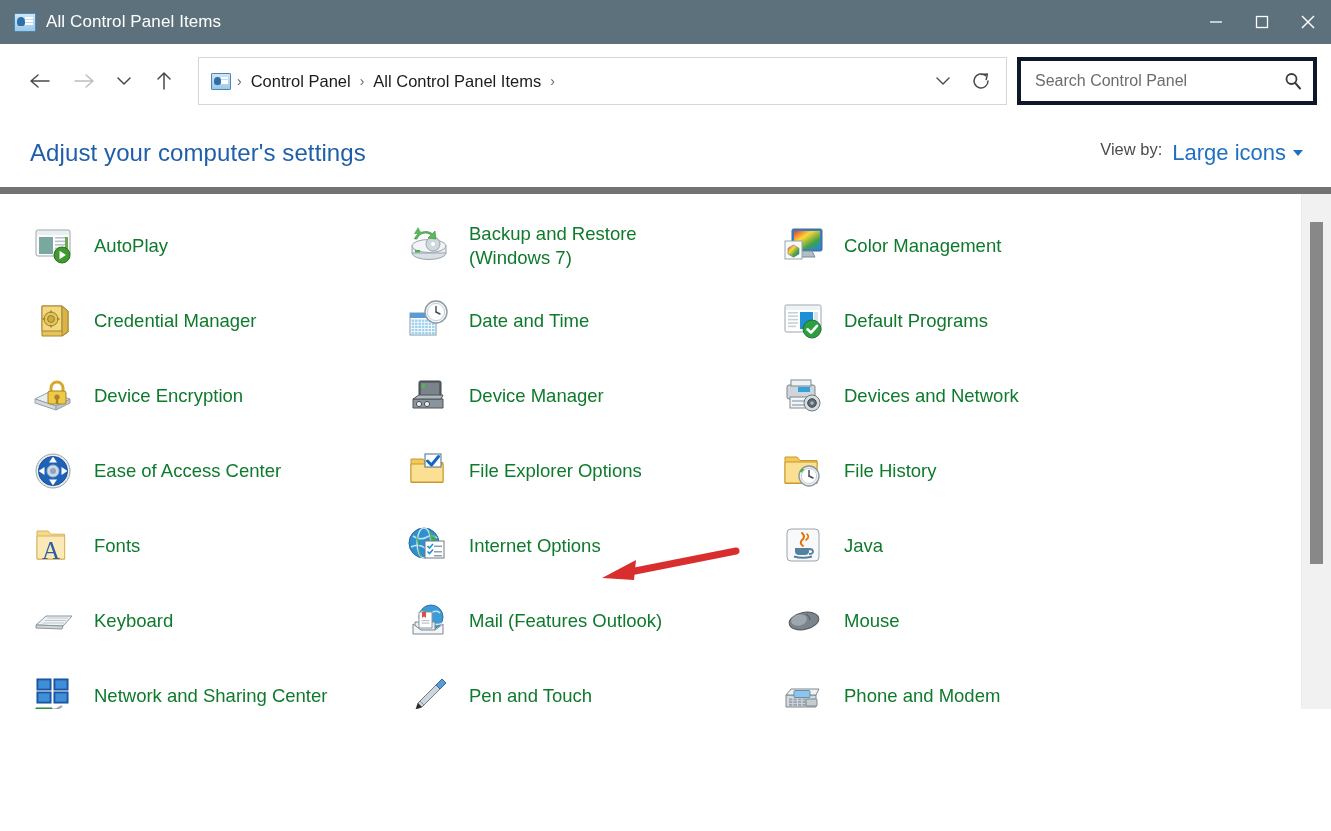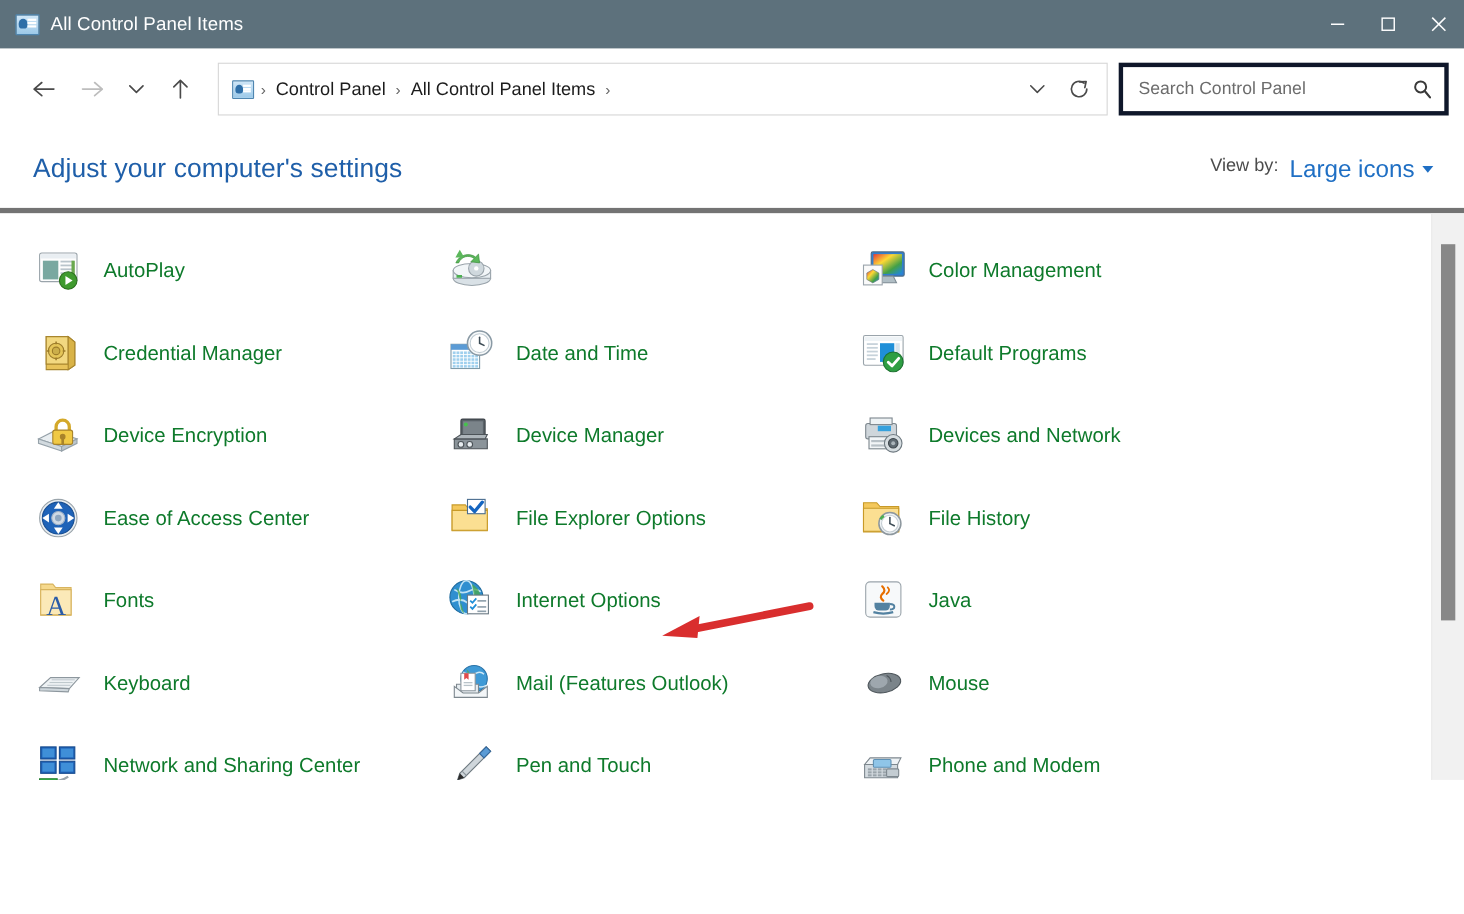--- a/index.html
+++ b/index.html
@@ -117,21 +117,21 @@
   }
   .searchbox input::placeholder { color: #6c6c6c; opacity: 1; }
   .search-icon { color: #3a3a3a; display: flex; align-items: center; flex: 0 0 auto; }
 
   
   .header {
     height: 76px; flex: 0 0 76px;
     display: flex; align-items: center;
     padding: 0 28px 0 30px;
     background: #ffffff;
-    border-bottom: 5px solid #737373;
+    border-bottom: 7px solid #737373;
   }
   .page-title {
     font-size: 24px; color: #1f5fa9; font-weight: 400;
     letter-spacing: .1px;
   }
   .viewby { margin-left: auto; display: flex; align-items: flex-start; gap: 10px; }
   .viewby-label { font-size: 16.5px; color: #4c4c4c; }
   .viewby-value {
     font-size: 22px; color: #1f6fc4; display: flex; align-items: center; gap: 7px;
   }
@@ -314,20 +314,21 @@
       <ellipse cx="22" cy="28" rx="17" ry="6.5" fill="#d9e1e6" stroke="#9aa4ab"></ellipse>
       <rect x="5" y="21" width="34" height="7" fill="#e8eef2" stroke="#9aa4ab"></rect>
       <ellipse cx="22" cy="21" rx="17" ry="6.5" fill="#f2f6f8" stroke="#9aa4ab"></ellipse>
       <circle cx="26" cy="19" r="7" fill="#cfd8dd" stroke="#9aa4ab"></circle>
                 <circle cx="26" cy="19" r="2" fill="#ffffff"></circle>
       <rect x="8" y="25" width="5" height="2.5" fill="#4caf50"></rect>
       <path d="M10 14 a9 9 0 0 1 14 -4 l-3 3 8 1 -1 -8 -2.6 2.6 a12 12 0 0 0 -18 5.4 Z" fill="#5cb85c" stroke="#3c8c3c" stroke-width=".6"></path>
       <path d="M7 9 L11 2 L15 9 Z" fill="#5cb85c"></path>
               </svg>
             </div>
+            <div class="label">Backup and Restore (Windows 7)</div>
           </div>
           <div class="item">
             <div class="ico">
               <svg width="44" height="42" viewBox="0 0 44 42">
       <rect x="10" y="4" width="30" height="22" rx="1.5" fill="#2f7fd0" stroke="#4c6b86"></rect>
       <rect x="12" y="6" width="26" height="18" fill="url(#cmg)"></rect>
       <defs>
                   <linearGradient id="cmg" x1="0" y1="0" x2="1" y2="1">
                     <stop offset="0%" stop-color="#e53935"></stop>
                     <stop offset="35%" stop-color="#fdd835"></stop>

